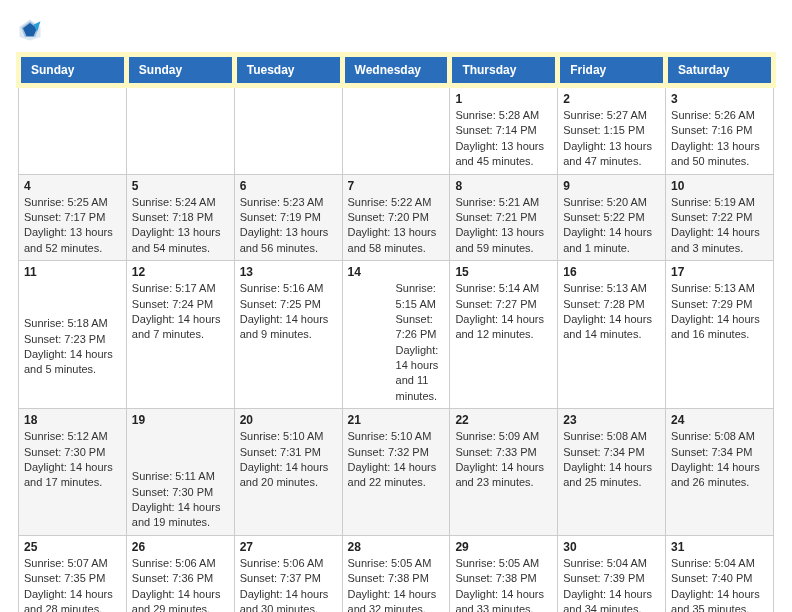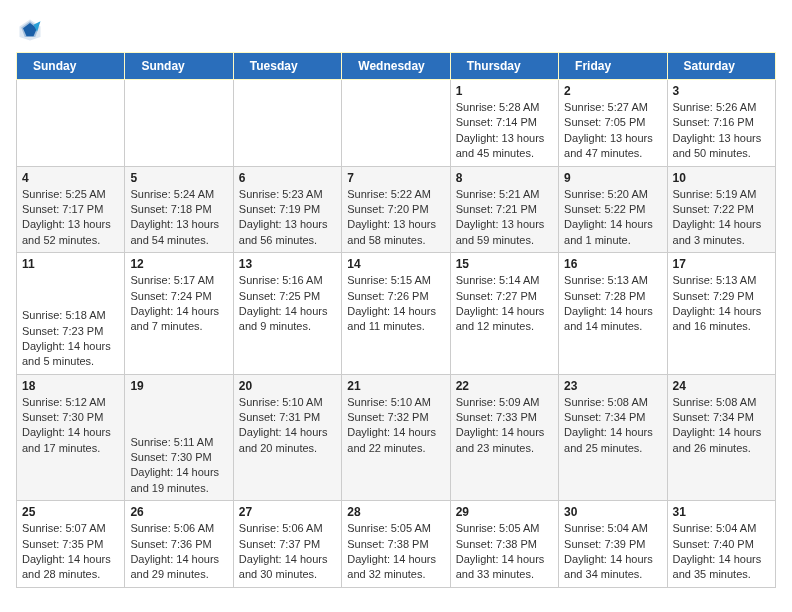--- a/index.html
+++ b/index.html
@@ -55,25 +55,25 @@
     .calendar {
       width: 100%;
       border-collapse: collapse;
       font-size: 11px;
     }
     .calendar thead tr {
       background-color: #2a6ebb;
       color: #fff;
     }
     .calendar thead th {
-      padding: 6px 16px;
+      padding: 6px 10px;
       text-align: left;
       font-size: 12px;
       font-weight: bold;
-      border: 1px solid #fef9c3;
+      border: 5px solid #fef9c3;
     }
     .calendar tbody td {
       border: 1px solid #ccc;
       vertical-align: top;
       padding: 4px 5px;
       width: calc(100% / 7);
       height: 78px;
       background: #fff;
     }
     .calendar tbody tr:nth-child(even) td {
@@ -137,21 +137,21 @@
         <td>
           <div class="cell-day">1</div>
           <div class="cell-info" style="white-space: pre-line;">Sunrise: 5:28 AM
 Sunset: 7:14 PM
 Daylight: 13 hours
 and 45 minutes.</div>
         </td>
         <td>
           <div class="cell-day">2</div>
           <div class="cell-info" style="white-space: pre-line;">Sunrise: 5:27 AM
-Sunset: 7:05 PM
+Sunset: 1:15 PM
 Daylight: 13 hours
 and 47 minutes.</div>
         </td>
         <td>
           <div class="cell-day">3</div>
           <div class="cell-info" style="white-space: pre-line;">Sunrise: 5:26 AM
 Sunset: 7:16 PM
 Daylight: 13 hours
 and 50 minutes.</div>
         </td>
@@ -224,21 +224,21 @@
         </td>
         <td>
           <div class="cell-day">13</div>
           <div class="cell-info" style="white-space: pre-line;">Sunrise: 5:16 AM
 Sunset: 7:25 PM
 Daylight: 14 hours
 and 9 minutes.</div>
         </td>
         <td>
           <div class="cell-day">14</div>
-          <div class="cell-info" style="white-space: pre-line;">Sunrise: 5:15 AM
+          <div class="cell-info" style="white-space: pre-line; margin-left: 48px;">Sunrise: 5:15 AM
 Sunset: 7:26 PM
 Daylight: 14 hours
 and 11 minutes.</div>
         </td>
         <td>
           <div class="cell-day">15</div>
           <div class="cell-info" style="white-space: pre-line;">Sunrise: 5:14 AM
 Sunset: 7:27 PM
 Daylight: 14 hours
 and 12 minutes.</div>

